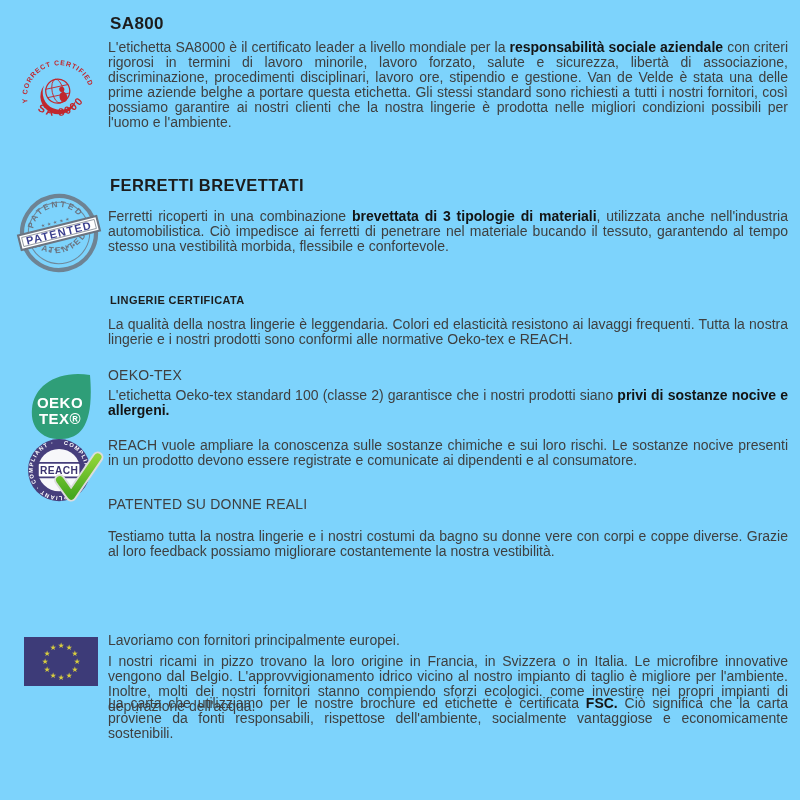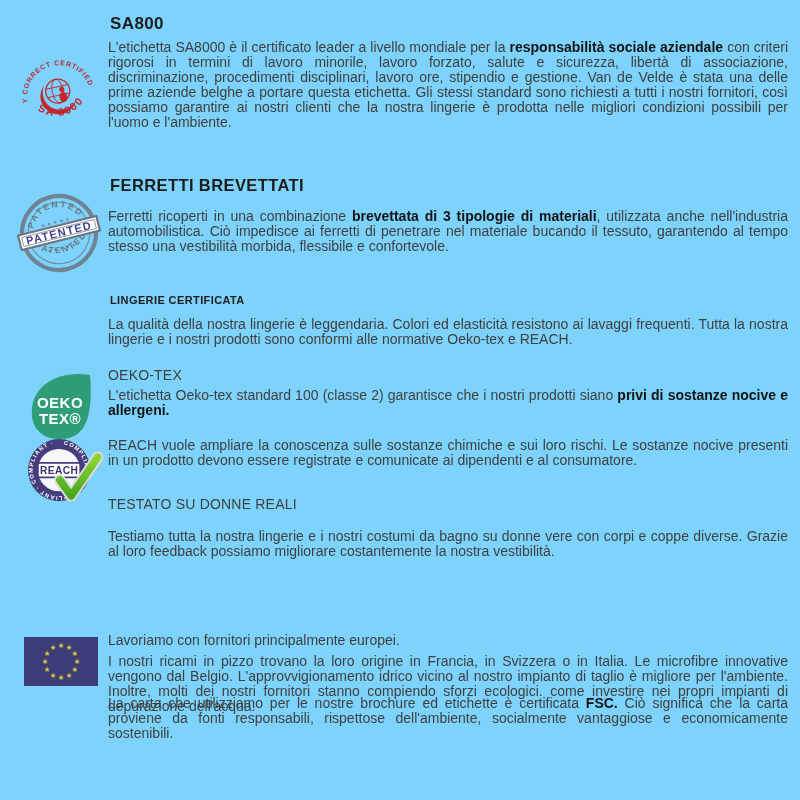--- a/index.html
+++ b/index.html
@@ -116,21 +116,21 @@
       <circle cx="46" cy="45" r="28" fill="#f7f7fa"></circle>
       <rect x="18" y="35.5" width="56" height="19" rx="2.5" fill="#ffffff" stroke="#463e7c" stroke-width="2.4"></rect>
       <text x="46" y="50" text-anchor="middle" font-size="13.5" font-weight="700" fill="#3b3370" letter-spacing="0.5">REACH</text>
       <path d="M 47,58 L 62,79 L 97,28" fill="none" stroke="#dcdcdc" stroke-width="15" stroke-linecap="round" stroke-linejoin="round"></path>
       <path d="M 47,58 L 62,79 L 97,28" fill="none" stroke="url(#greengrad)" stroke-width="10" stroke-linecap="round" stroke-linejoin="round"></path>
     </svg>
   </div>
 
   <p class="para" style="top:438px;"><span>REACH vuole ampliare la conoscenza sulle sostanze chimiche e sui loro rischi. Le sostanze nocive presenti in un prodotto devono essere registrate e comunicate ai dipendenti e al consumatore.</span></p>
 
-  <div class="sublabel" style="top:496px;">TESTATO SU DONNE REALI</div>
+  <div class="sublabel" style="top:496px;">PATENTED SU DONNE REALI</div>
   <p class="para" style="top:529px;"><span>Testiamo tutta la nostra lingerie e i nostri costumi da bagno su donne vere con corpi e coppe diverse. Grazie al loro feedback possiamo migliorare costantemente la nostra vestibilità.</span></p>
 
   <div class="icon" style="left:24px; top:637px; width:74px; height:49px;">
     <svg viewBox="0 0 74 49" width="74" height="49">
       <rect width="74" height="49" fill="#3d3b78"></rect>
       <g fill="#d8cd3f" font-size="7.5" text-anchor="middle">
         <text x="37" y="11">★</text>
           <text x="45" y="13.2">★</text>
           <text x="50.9" y="19">★</text>
         <text x="53" y="27">★</text>

